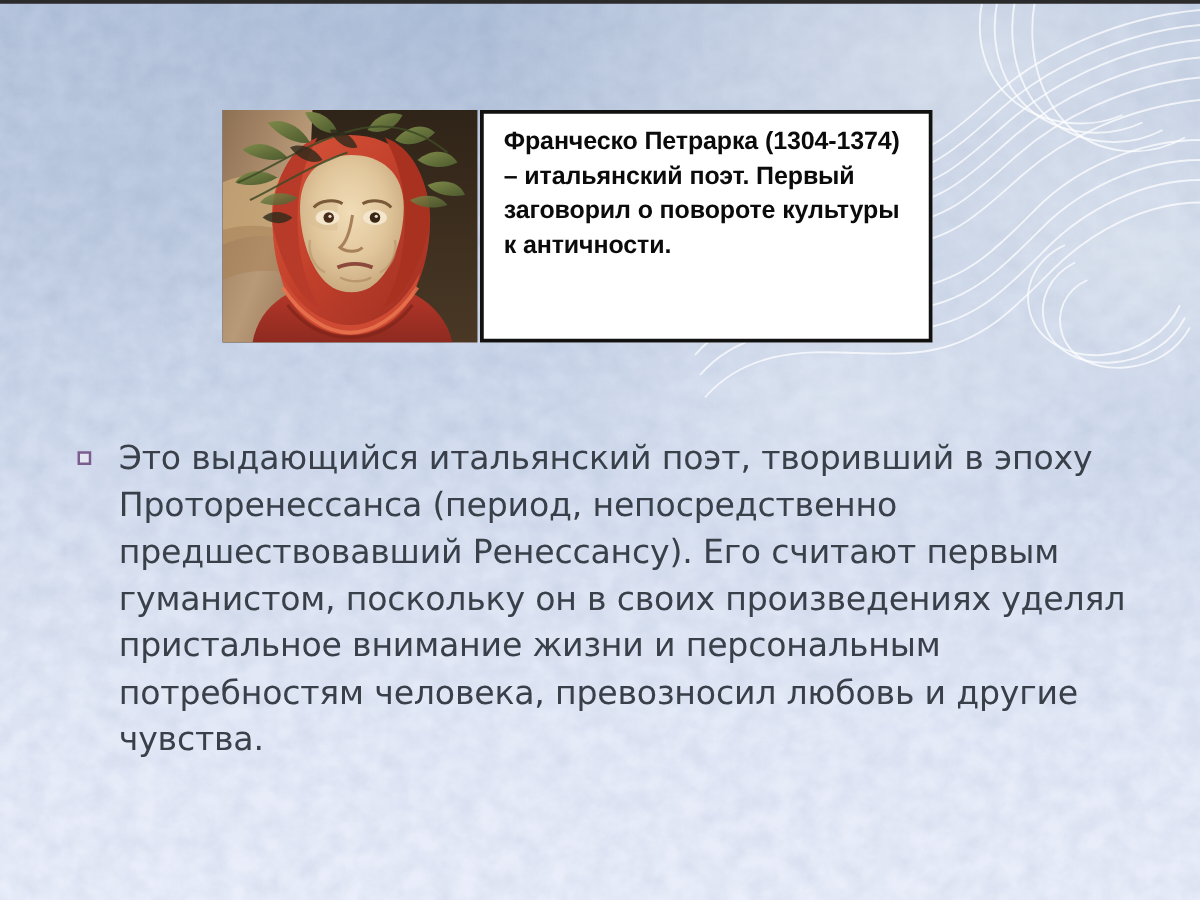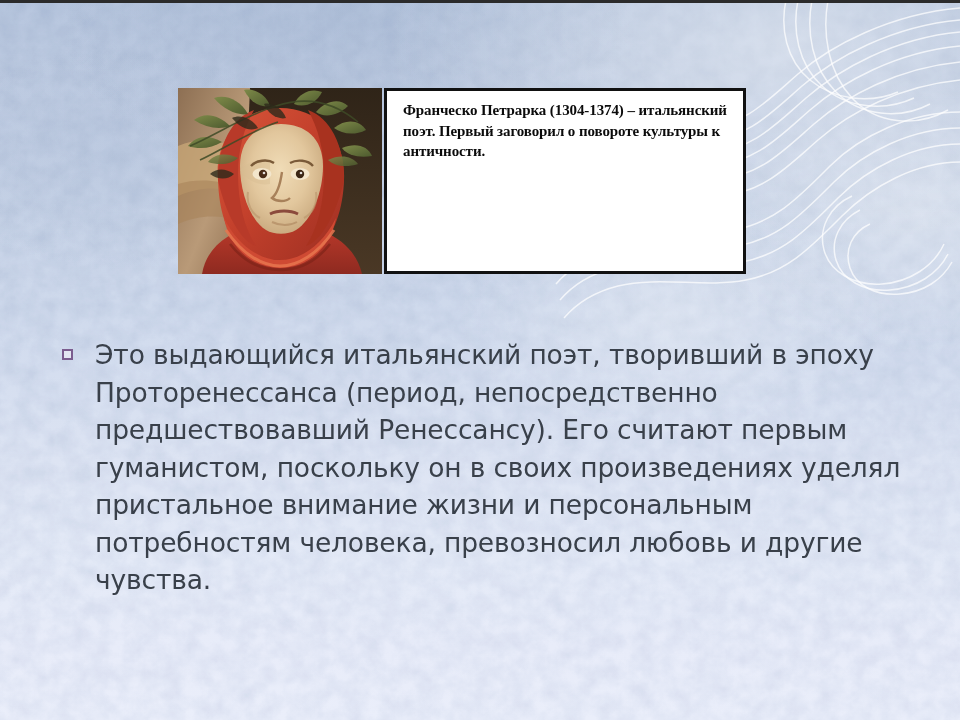--- a/index.html
+++ b/index.html
@@ -94,34 +94,34 @@
   #caption-box {
     flex: 1 1 auto;
     margin-left: 2px;
     background: #ffffff;
     border: 3px solid #111111;
     box-sizing: border-box;
     padding: 9px 12px 6px 16px;
     display: block;
   }
   #caption-text {
-    font-family: Liberation Serif, serif;
-    font-size: 15px;
+    font-family: Liberation Sans, sans-serif;
+    font-size: 20px;
     line-height: 1.38;
     font-weight: 600;
     color: #0b0b0b;
     letter-spacing: -0.1px;
     white-space: pre-wrap;
   }
 
   
   #body-block {
     position: absolute;
     left: 62px;
-    top: 336px;
+    top: 348px;
     width: 860px;
     display: flex;
     align-items: flex-start;
     z-index: 20;
   }
   #bullet-marker {
     flex: 0 0 auto;
     width: 11px;
     height: 11px;
     margin-top: 13px;

